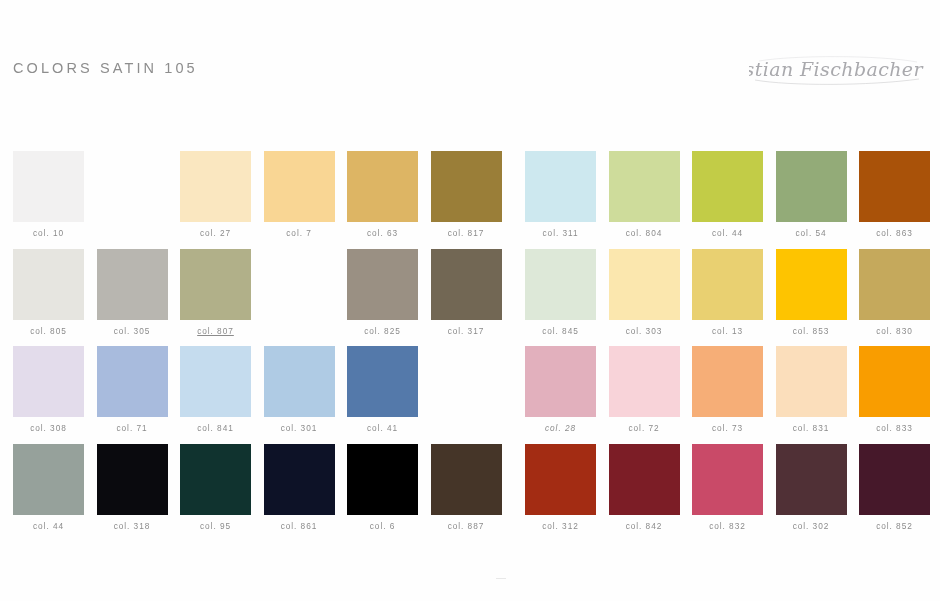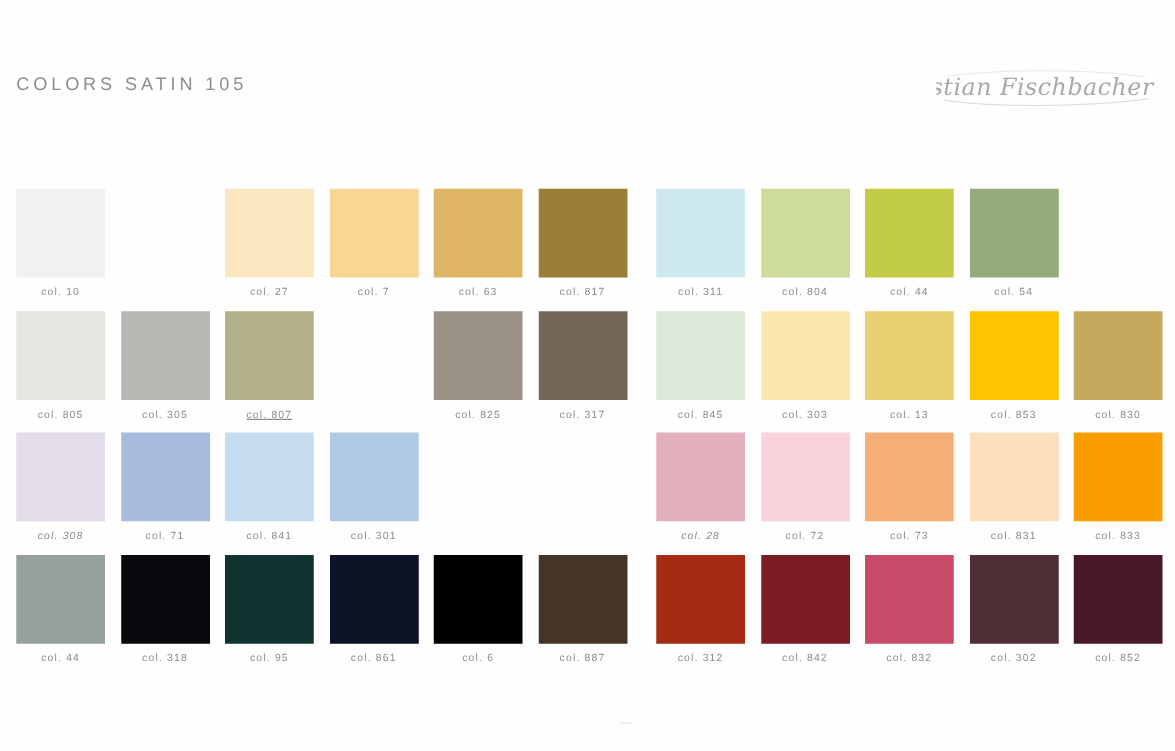--- a/index.html
+++ b/index.html
@@ -189,33 +189,37 @@
             <div class="swatch-label" style="color: rgb(139, 139, 139);">col. 825</div>
           </div>
           <div class="swatch-cell" style="left: 417.5px;">
             <div class="swatch-chip" style="background: rgb(114, 103, 84);"></div>
             <div class="swatch-label" style="color: rgb(139, 139, 139);">col. 317</div>
           </div>
         </div>
         <div class="swatch-row" style="top: 195px; position: absolute; left: 0px; width: 501px;">
           <div class="swatch-cell" style="left: 0px;">
             <div class="swatch-chip" style="background: rgb(227, 220, 235);"></div>
-            <div class="swatch-label" style="color: rgb(139, 139, 139); font-style: italic;">col. 308</div>
+            <div class="swatch-label" style="color: rgb(139, 139, 139);">col. 308</div>
           </div>
           <div class="swatch-cell" style="left: 83.5px;">
             <div class="swatch-chip" style="background: rgb(168, 187, 221);"></div>
             <div class="swatch-label" style="color: rgb(139, 139, 139);">col. 71</div>
           </div>
           <div class="swatch-cell" style="left: 167px;">
             <div class="swatch-chip" style="background: rgb(197, 220, 238);"></div>
             <div class="swatch-label" style="color: rgb(139, 139, 139);">col. 841</div>
           </div>
           <div class="swatch-cell" style="left: 250.5px;">
             <div class="swatch-chip" style="background: rgb(175, 203, 228);"></div>
             <div class="swatch-label" style="color: rgb(139, 139, 139);">col. 301</div>
+          </div>
+          <div class="swatch-cell" style="left: 334px;">
+            <div class="swatch-chip" style="background: rgb(84, 121, 170);"></div>
+            <div class="swatch-label" style="color: rgb(139, 139, 139);">col. 41</div>
           </div>
         </div>
         <div class="swatch-row" style="top: 292.5px; position: absolute; left: 0px; width: 501px;">
           <div class="swatch-cell" style="left: 0px;">
             <div class="swatch-chip" style="background: rgb(150, 161, 155);"></div>
             <div class="swatch-label" style="color: rgb(139, 139, 139);">col. 44</div>
           </div>
           <div class="swatch-cell" style="left: 83.5px;">
             <div class="swatch-chip" style="background: rgb(10, 10, 14);"></div>
             <div class="swatch-label" style="color: rgb(139, 139, 139);">col. 318</div>
@@ -249,20 +253,24 @@
             <div class="swatch-label" style="color: rgb(139, 139, 139);">col. 804</div>
           </div>
           <div class="swatch-cell" style="left: 167px;">
             <div class="swatch-chip" style="background: rgb(194, 204, 71);"></div>
             <div class="swatch-label" style="color: rgb(139, 139, 139);">col. 44</div>
           </div>
           <div class="swatch-cell" style="left: 250.5px;">
             <div class="swatch-chip" style="background: rgb(147, 171, 120);"></div>
             <div class="swatch-label" style="color: rgb(139, 139, 139);">col. 54</div>
           </div>
+          <div class="swatch-cell" style="left: 334px;">
+            <div class="swatch-chip" style="background: rgb(169, 82, 9);"></div>
+            <div class="swatch-label" style="color: rgb(139, 139, 139);">col. 863</div>
+          </div>
         </div>
         <div class="swatch-row" style="top: 97.5px; position: absolute; left: 0px; width: 417.5px;">
           <div class="swatch-cell" style="left: 0px;">
             <div class="swatch-chip" style="background: rgb(221, 232, 216);"></div>
             <div class="swatch-label" style="color: rgb(139, 139, 139);">col. 845</div>
           </div>
           <div class="swatch-cell" style="left: 83.5px;">
             <div class="swatch-chip" style="background: rgb(251, 231, 174);"></div>
             <div class="swatch-label" style="color: rgb(139, 139, 139);">col. 303</div>
           </div>

